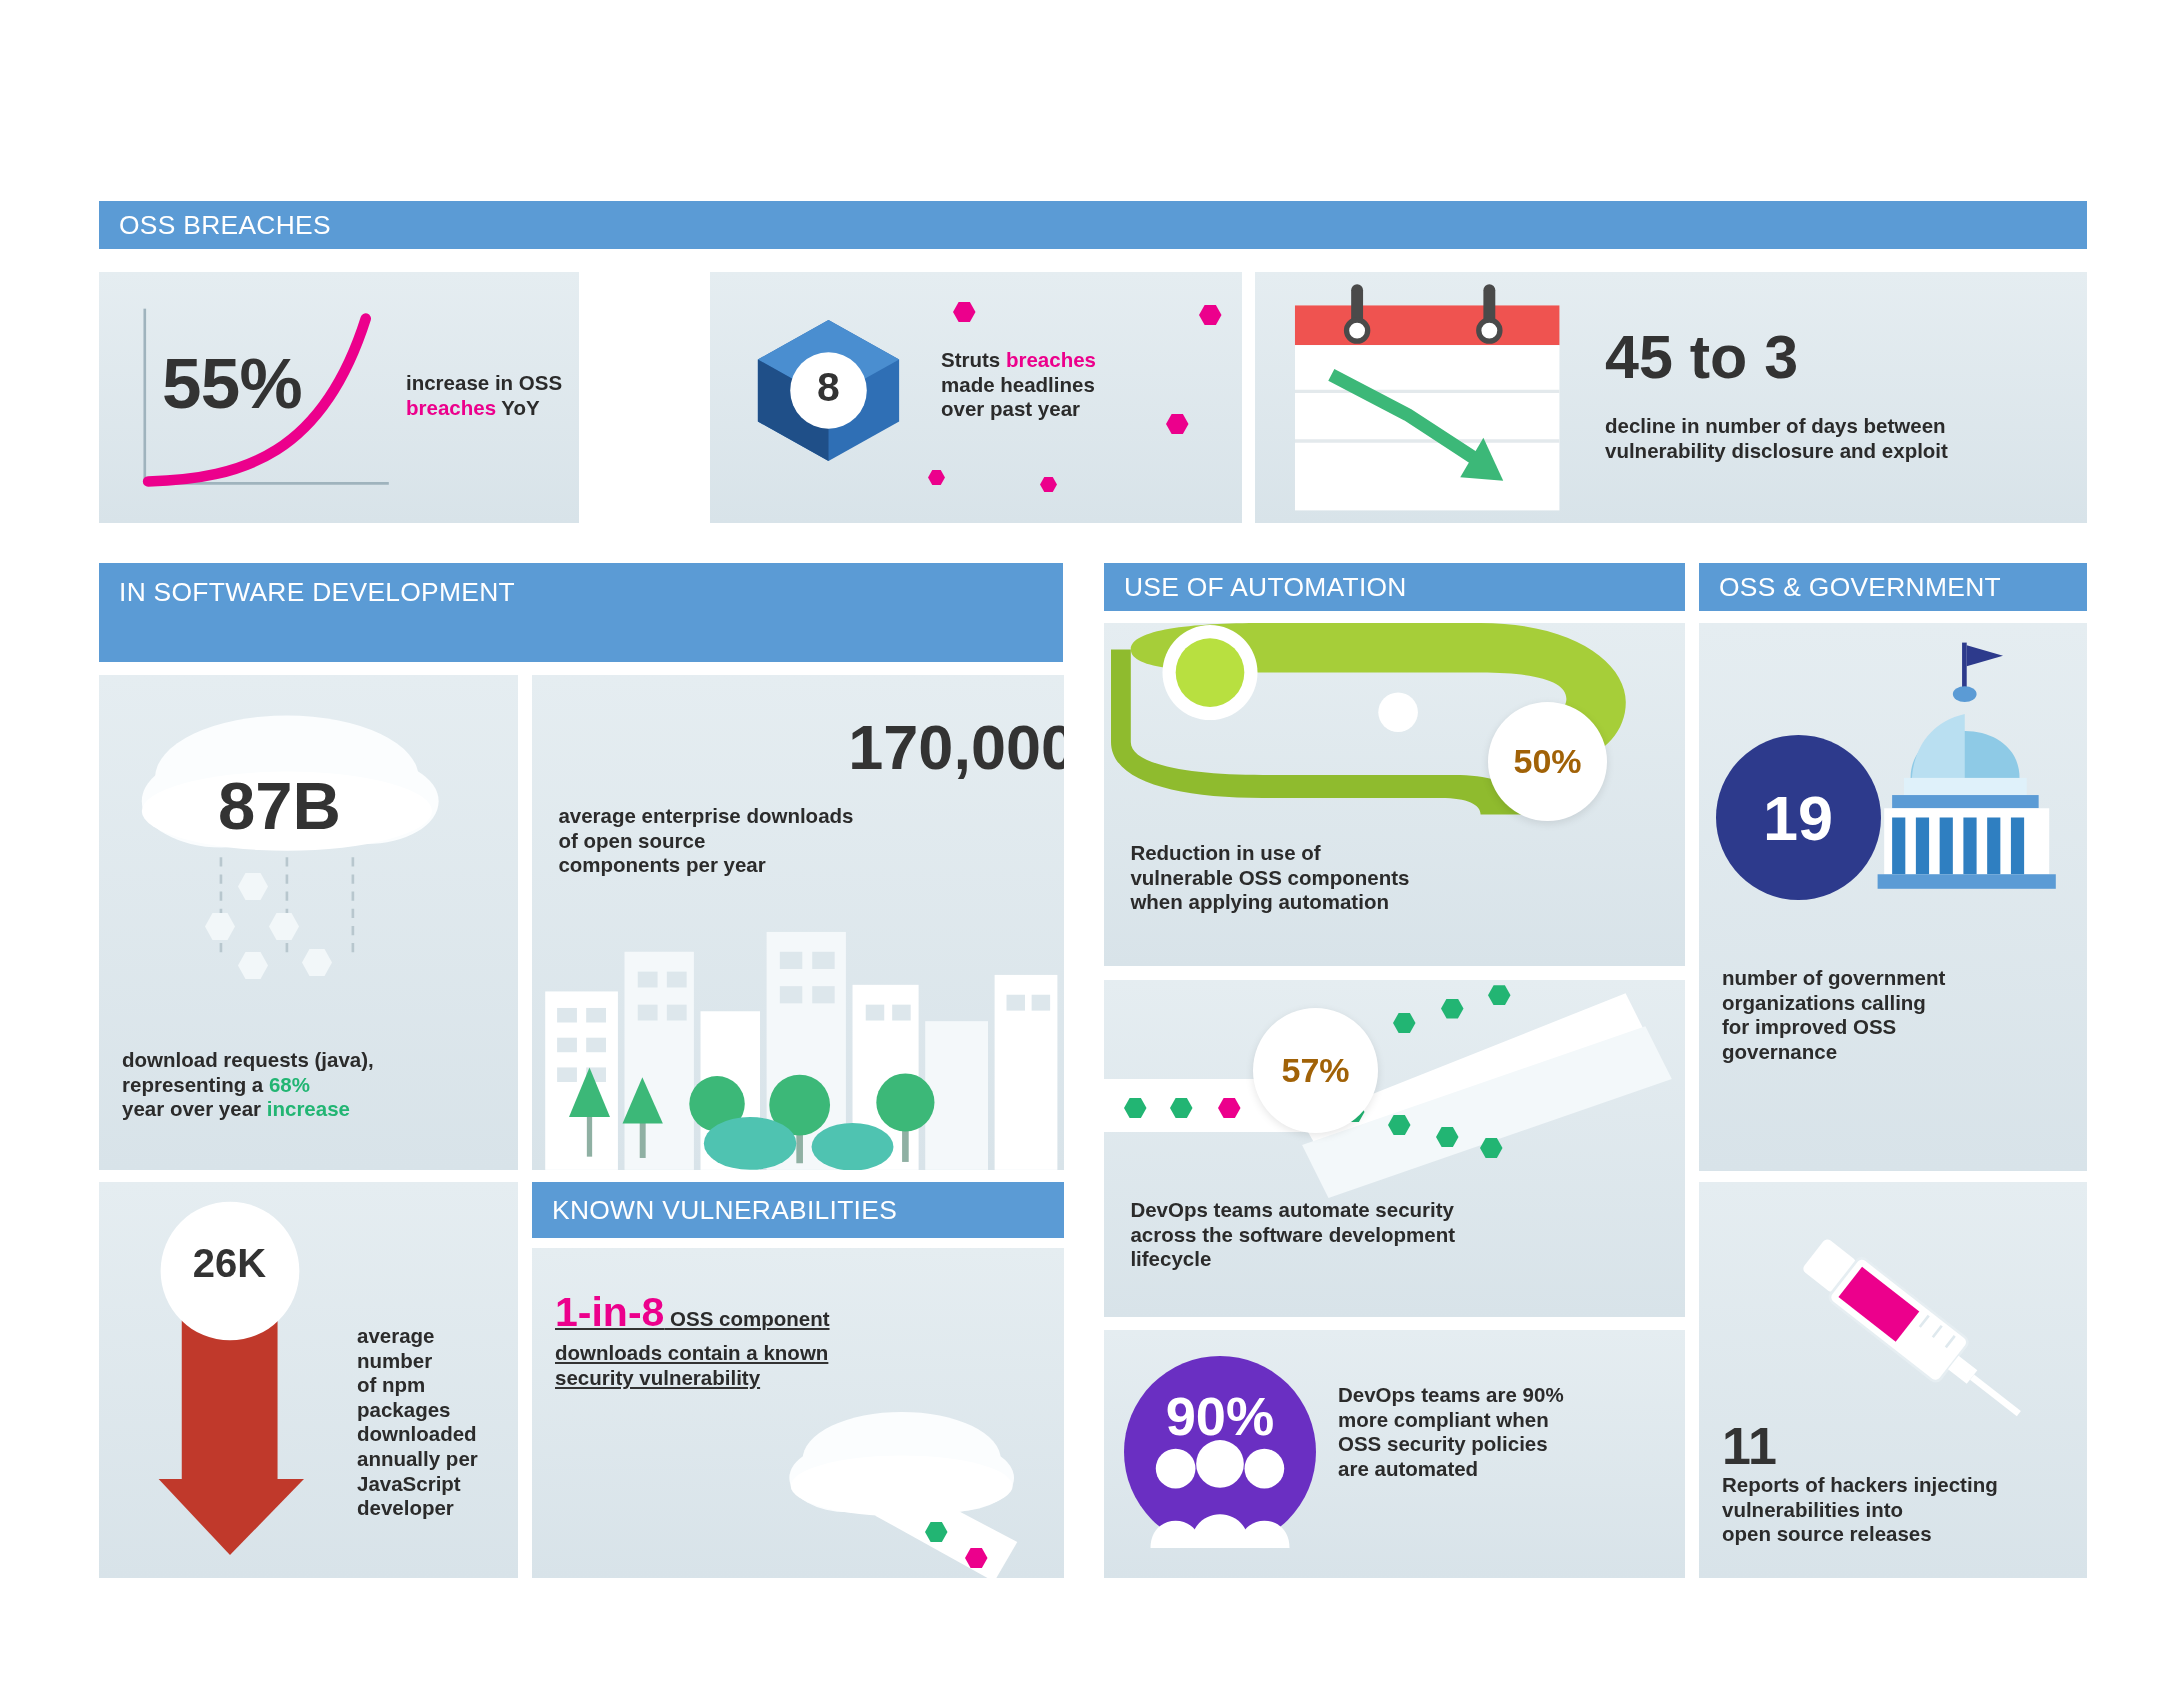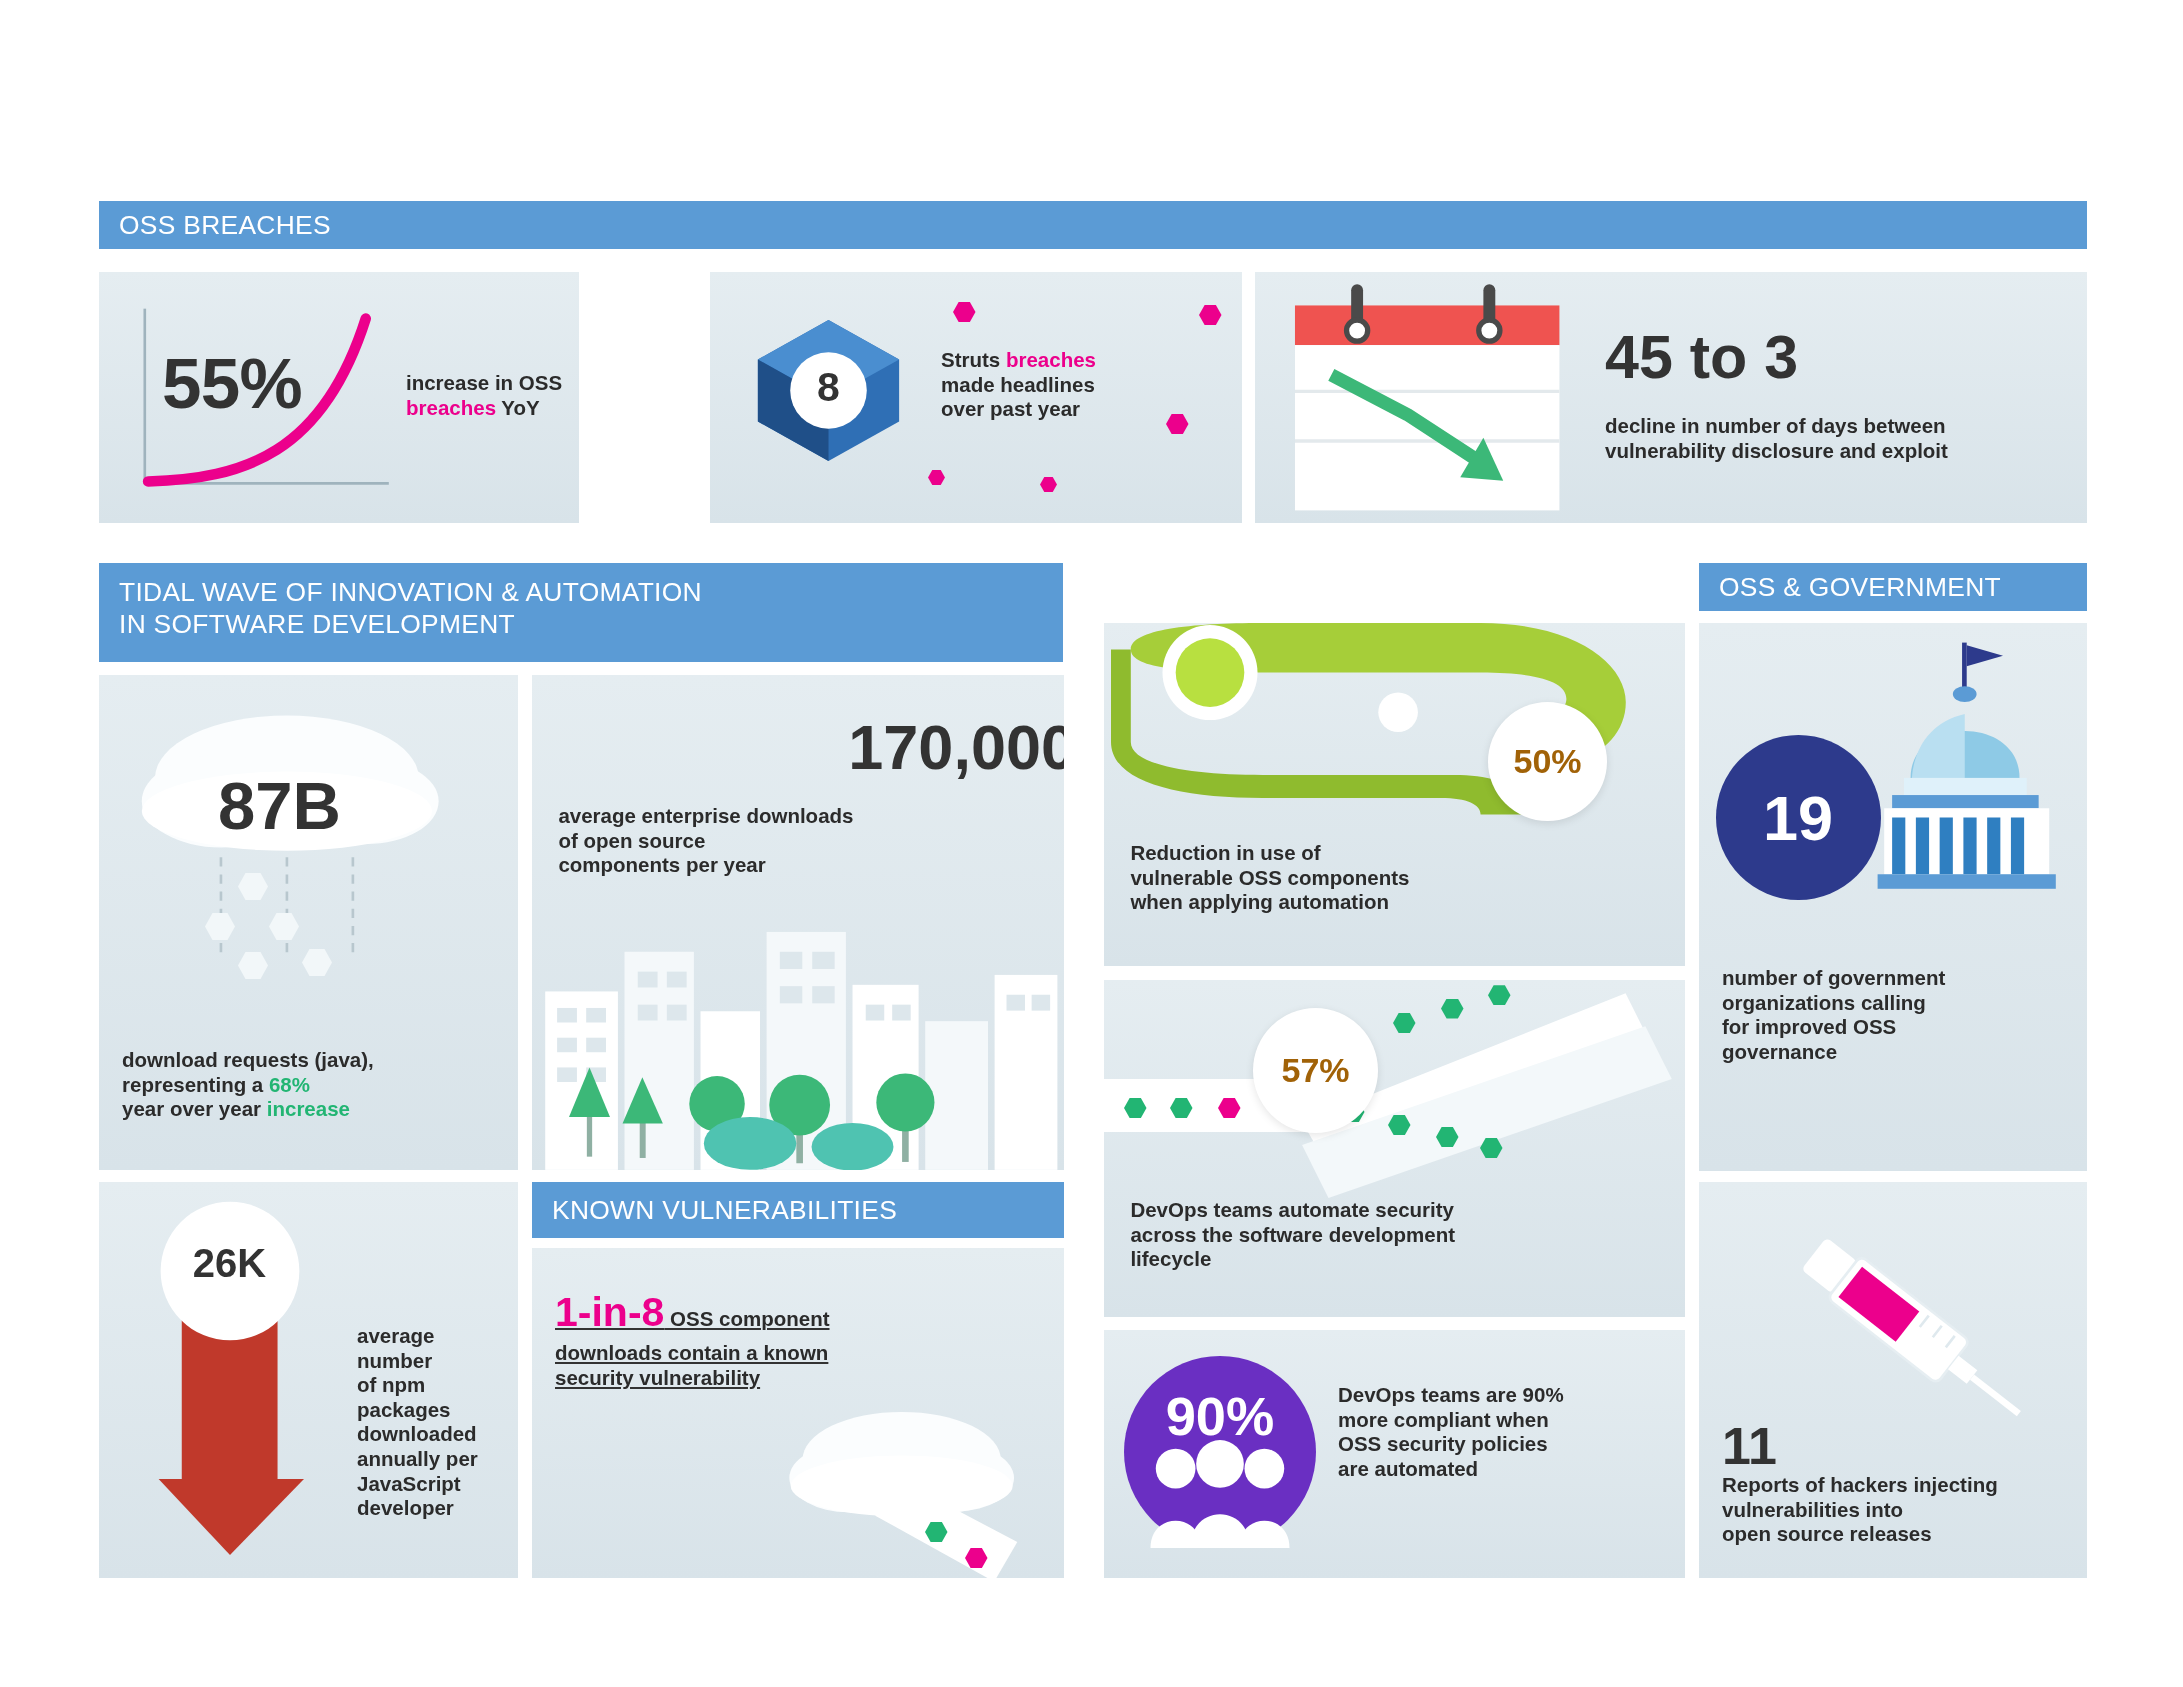--- a/index.html
+++ b/index.html
@@ -130,21 +130,20 @@
     </svg>
     <div class="abs huge" style="left:350px;top:50px;font-size:61px;">45 to 3</div>
     <div class="abs" style="left:350px;top:142px;width:475px;">
       <div class="txt">decline in number of days between</div>
       <div class="txt">vulnerability disclosure and exploit</div>
     </div>
   </div>
 
   <div class="bar two-line abs" id="tidal-bar">
     <div>
-      <div>TIDAL WAVE OF INNOVATION &amp; AUTOMATION</div>
       <div>IN SOFTWARE DEVELOPMENT</div>
     </div>
   </div>
 
   <div class="panel lightgrad abs" id="p-87b">
     <svg class="abs" style="left:23px;top:16.5px;" width="376" height="291" viewBox="0 0 570 440">
       <ellipse cx="250" cy="130" rx="200" ry="95" fill="#fbfdfe"></ellipse>
       <ellipse cx="150" cy="165" rx="120" ry="70" fill="#fbfdfe"></ellipse>
       <ellipse cx="370" cy="165" rx="110" ry="65" fill="#fbfdfe"></ellipse>
       <ellipse cx="250" cy="180" rx="220" ry="60" fill="#ffffff"></ellipse>
@@ -256,20 +255,23 @@
       <ellipse cx="190" cy="90" rx="150" ry="72" fill="#fbfdfe"></ellipse>
       <ellipse cx="110" cy="118" rx="90" ry="52" fill="#fbfdfe"></ellipse>
       <ellipse cx="275" cy="118" rx="85" ry="50" fill="#fbfdfe"></ellipse>
       <ellipse cx="190" cy="130" rx="168" ry="46" fill="#ffffff"></ellipse>
       <path d="M150 175 L330 275 L365 215 L185 120 Z" fill="#ffffff"></path>
     </svg>
     <div class="hexgreen abs" style="left:393px;top:274px;"></div>
     <div class="hexdot abs" style="left:433px;top:300px;"></div>
   </div>
 
+  <div class="bar abs" id="auto-bar">
+    <span>USE OF AUTOMATION</span>
+  </div>
 
   <div class="panel lightgrad abs" id="p-50">
     <svg class="abs" style="left:6.6px;top:0;" width="528" height="218" viewBox="0 0 800 330">
       <path d="M30 40 C 30 10, 120 0, 230 0 L560 0 C 700 0, 780 60, 780 120 C 780 190, 700 230, 600 230
                L600 150 C 660 150, 690 135, 690 115 C 690 90, 650 75, 560 75 L230 75 C 120 75, 30 70, 30 40 Z" fill="#a6ce39"></path>
       <path d="M30 40 L30 180 C 30 215, 120 230, 230 230 L520 230 C 600 230, 650 260, 650 290
                L560 290 C 560 275, 540 265, 500 265 L230 265 C 100 265, 0 240, 0 180 L0 40 Z" fill="#8fbb2e"></path>
       <circle cx="150" cy="75" r="72" fill="#ffffff"></circle>
       <circle cx="150" cy="75" r="52" fill="#b8e040"></circle>
       <circle cx="435" cy="135" r="30" fill="#ffffff"></circle>

